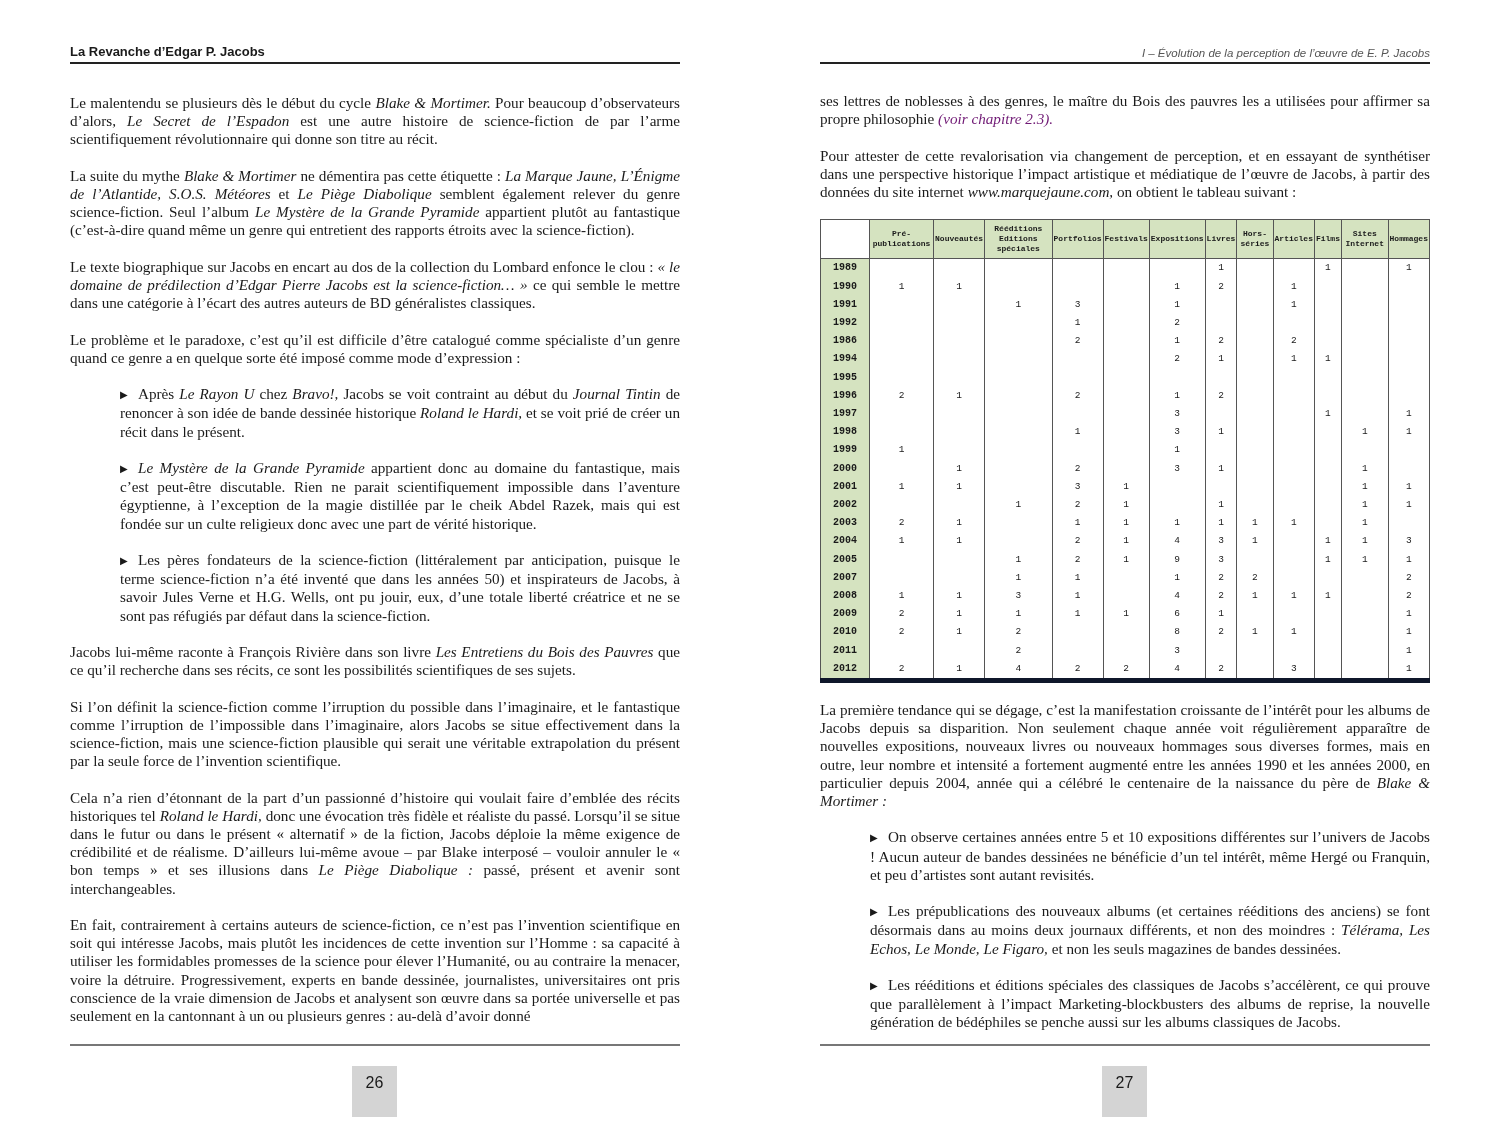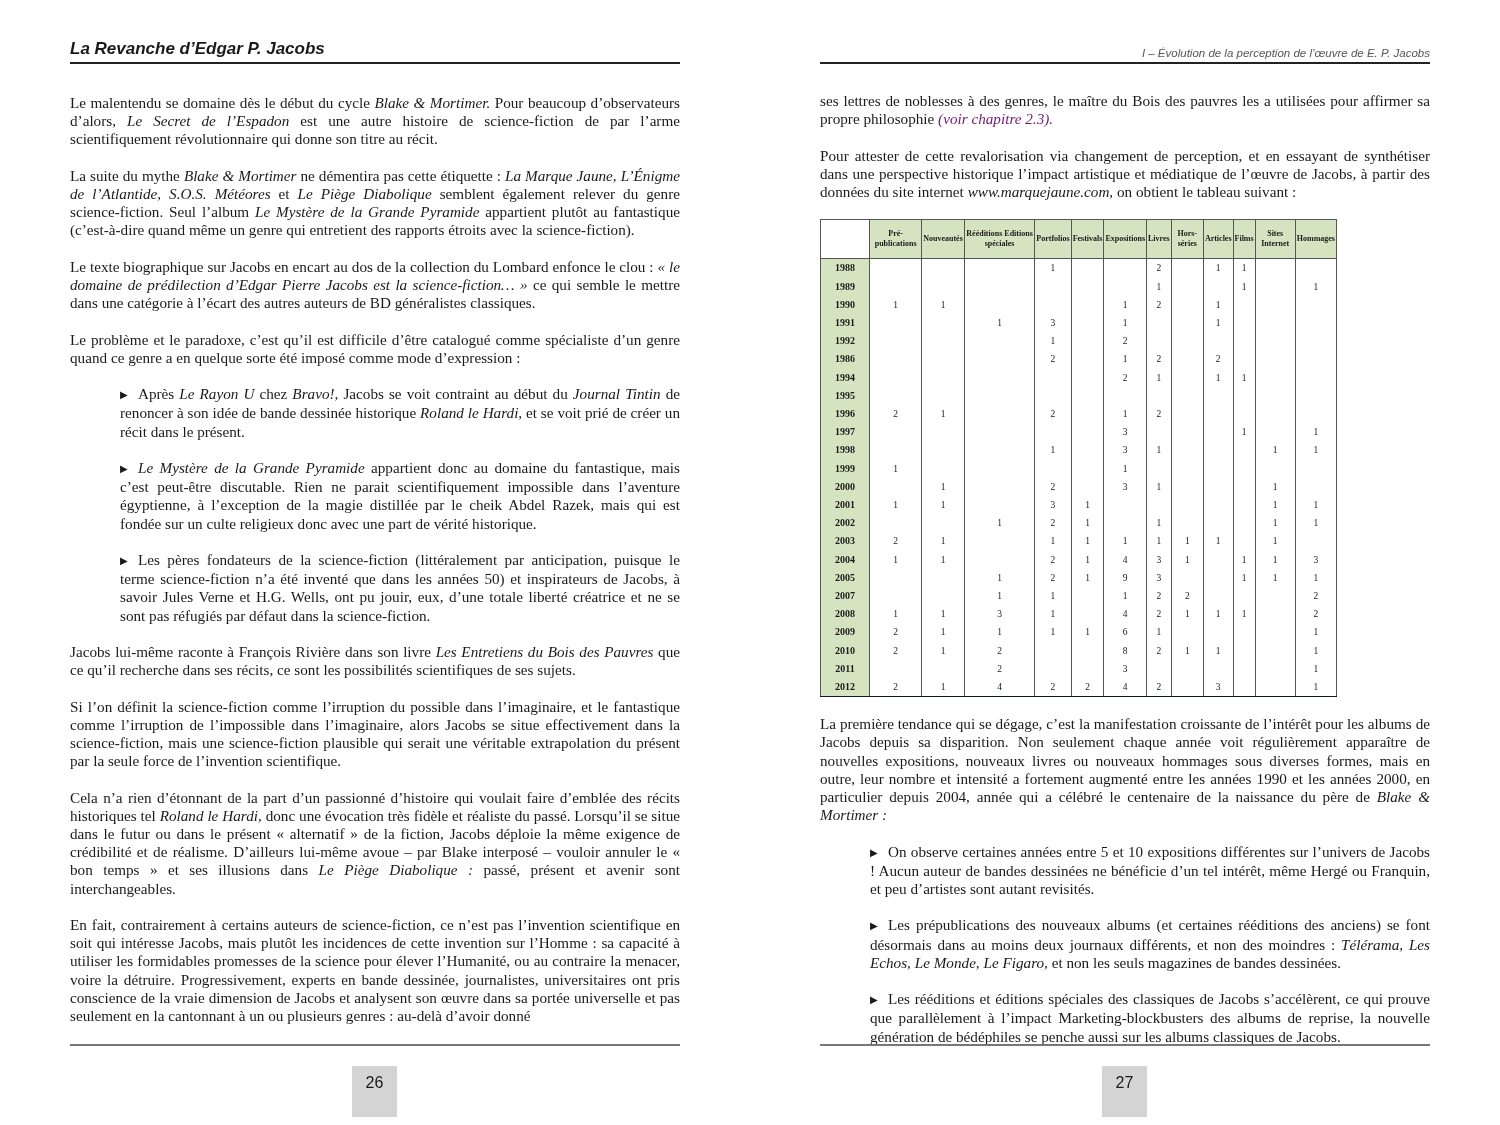--- a/index.html
+++ b/index.html
@@ -1,58 +1,58 @@
 <!DOCTYPE html>
 <html><head>
 <meta charset="utf-8">
 <style>
   html, body { margin:0; padding:0; background:#ffffff; }
   body { width:1500px; height:1125px; position:relative; overflow:hidden; color:#1a1a1a; }
   .page { position:absolute; top:0; height:1125px; }
   .page-left { left:70px; width:610px; }
   .page-right { left:820px; width:610px; }
   .running-head { position:absolute; top:42px; left:0; width:610px; height:20px;
-    font-family:"Liberation Sans", sans-serif; font-size:17px; border-bottom:2px solid #222;font-style:italic; }
+    font-family:"Liberation Sans", sans-serif; font-size:13px; border-bottom:2px solid #222; }
   .running-head.left { font-weight:bold; }
   .running-head.right { text-align:right; font-style:italic; color:#555; font-size:11.5px; }
   .running-head span { position:absolute; bottom:3px; }
   .running-head.left span { left:0; }
   .running-head.right span { right:0; }
   .body { position:absolute; top:94px; left:0; width:610px;
     font-family:"Liberation Serif", serif; font-size:15.2px; line-height:18.2px; text-align:justify; }
   .page-right .body { top:92px; }
   p { margin:0 0 18.2px 0; }
   .bullet { margin-left:50px; }
   .bullet .tri { font-size:10px; display:inline-block; width:18px; vertical-align:1px; }
   i, .it { font-style:italic; }
   .grey { color:#701a75; font-style:italic; }
   .footer-rule { position:absolute; top:1044px; left:0; width:610px; border-top:2px solid #777; }
   .page-num { position:absolute; top:1066px; width:45px; height:51px; background:#d4d4d4;
     font-family:"Liberation Sans", sans-serif; font-size:16px; text-align:center; padding-top:8px; box-sizing:border-box; }
   .page-left .page-num { left:282px; }
   .page-right .page-num { left:282px; }
-  table.data { border-collapse:collapse; width:517px; margin:0 0 18px 0;
-    font-family:Liberation Serif, serif; font-size:9.5px; }
+  table.data { border-collapse:collapse; width:610px; margin:0 0 18px 0;
+    font-family:Liberation Mono, monospace; font-size:9.5px; }
   table.data th { background:#d5e3c0; font-weight:bold; font-size:8px; line-height:10px;
     border:1px solid #555; height:38px; padding:0 1px; text-align:center; }
   table.data th.corner { background:#ffffff; width:46px; }
   table.data td { border-left:1px solid #555; border-right:1px solid #555; text-align:center; height:17.9px; padding:0; }
   table.data td.year { background:#d5e3c0; font-weight:bold; font-size:10px; }
-  table.data tr:last-child td { border-bottom:1px solid #0f172a; }
+  table.data tr:last-child td { border-bottom:5px solid #0f172a; }
   table.data { border:1px solid #555; }
 </style>
 </head>
 <body>
 
 <div class="page page-left">
   <div class="running-head left">
     <span>La Revanche d’Edgar P. Jacobs</span>
   </div>
   <div class="body">
-    <p><span>Le malentendu se domaine dès le début du cycle </span><i>Blake &amp; Mortimer.</i><span> Pour beaucoup d’observateurs d’alors, </span><i>Le Secret de l’Espadon</i><span> est une autre histoire de science-fiction de par l’arme scientifiquement révolutionnaire qui donne son titre au récit.</span></p>
+    <p><span>Le malentendu se plusieurs dès le début du cycle </span><i>Blake &amp; Mortimer.</i><span> Pour beaucoup d’observateurs d’alors, </span><i>Le Secret de l’Espadon</i><span> est une autre histoire de science-fiction de par l’arme scientifiquement révolutionnaire qui donne son titre au récit.</span></p>
     <p><span>La suite du mythe </span><i>Blake &amp; Mortimer</i><span> ne démentira pas cette étiquette : </span><i>La Marque Jaune, L’Énigme de l’Atlantide, S.O.S. Météores</i><span> et </span><i>Le Piège Diabolique</i><span> semblent également relever du genre science-fiction. Seul l’album </span><i>Le Mystère de la Grande Pyramide</i><span> appartient plutôt au fantastique (c’est-à-dire quand même un genre qui entretient des rapports étroits avec la science-fiction).</span></p>
     <p><span>Le texte biographique sur Jacobs en encart au dos de la collection du Lombard enfonce le clou : </span><i>« le domaine de prédilection d’Edgar Pierre Jacobs est la science-fiction… »</i><span> ce qui semble le mettre dans une catégorie à l’écart des autres auteurs de BD généralistes classiques.</span></p>
     <p><span>Le problème et le paradoxe, c’est qu’il est difficile d’être catalogué comme spécialiste d’un genre quand ce genre a en quelque sorte été imposé comme mode d’expression :</span></p>
 
     <p class="bullet"><span class="tri">▶</span><span>Après </span><i>Le Rayon U</i><span> chez </span><i>Bravo!,</i><span> Jacobs se voit contraint au début du </span><i>Journal Tintin</i><span> de renoncer à son idée de bande dessinée historique </span><i>Roland le Hardi,</i><span> et se voit prié de créer un récit dans le présent.</span></p>
     <p class="bullet"><span class="tri">▶</span><i>Le Mystère de la Grande Pyramide</i><span> appartient donc au domaine du fantastique, mais c’est peut-être discutable. Rien ne parait scientifiquement impossible dans l’aventure égyptienne, à l’exception de la magie distillée par le cheik Abdel Razek, mais qui est fondée sur un culte religieux donc avec une part de vérité historique.</span></p>
     <p class="bullet"><span class="tri">▶</span><span>Les pères fondateurs de la science-fiction (littéralement par anticipation, puisque le terme science-fiction n’a été inventé que dans les années 50) et inspirateurs de Jacobs, à savoir Jules Verne et H.G. Wells, ont pu jouir, eux, d’une totale liberté créatrice et ne se sont pas réfugiés par défaut dans la science-fiction.</span></p>
 
     <p><span>Jacobs lui-même raconte à François Rivière dans son livre </span><i>Les Entretiens du Bois des Pauvres</i><span> que ce qu’il recherche dans ses récits, ce sont les possibilités scientifiques de ses sujets.</span></p>
     <p><span>Si l’on définit la science-fiction comme l’irruption du possible dans l’imaginaire, et le fantastique comme l’irruption de l’impossible dans l’imaginaire, alors Jacobs se situe effectivement dans la science-fiction, mais une science-fiction plausible qui serait une véritable extrapolation du présent par la seule force de l’invention scientifique.</span></p>
@@ -84,35 +84,20 @@
             <th>Livres</th>
             <th>Hors-séries</th>
             <th>Articles</th>
             <th>Films</th>
             <th>Sites Internet</th>
             <th>Hommages</th>
           </tr>
       </thead>
       <tbody id="tbody">
           <tr>
-            <td class="year">1988</td>
-            <td></td>
-            <td></td>
-            <td></td>
-            <td>1</td>
-            <td></td>
-            <td></td>
-            <td>2</td>
-            <td></td>
-            <td>1</td>
-            <td>1</td>
-            <td></td>
-            <td></td>
-          </tr>
-          <tr>
             <td class="year">1989</td>
             <td></td>
             <td></td>
             <td></td>
             <td></td>
             <td></td>
             <td></td>
             <td>1</td>
             <td></td>
             <td></td>

